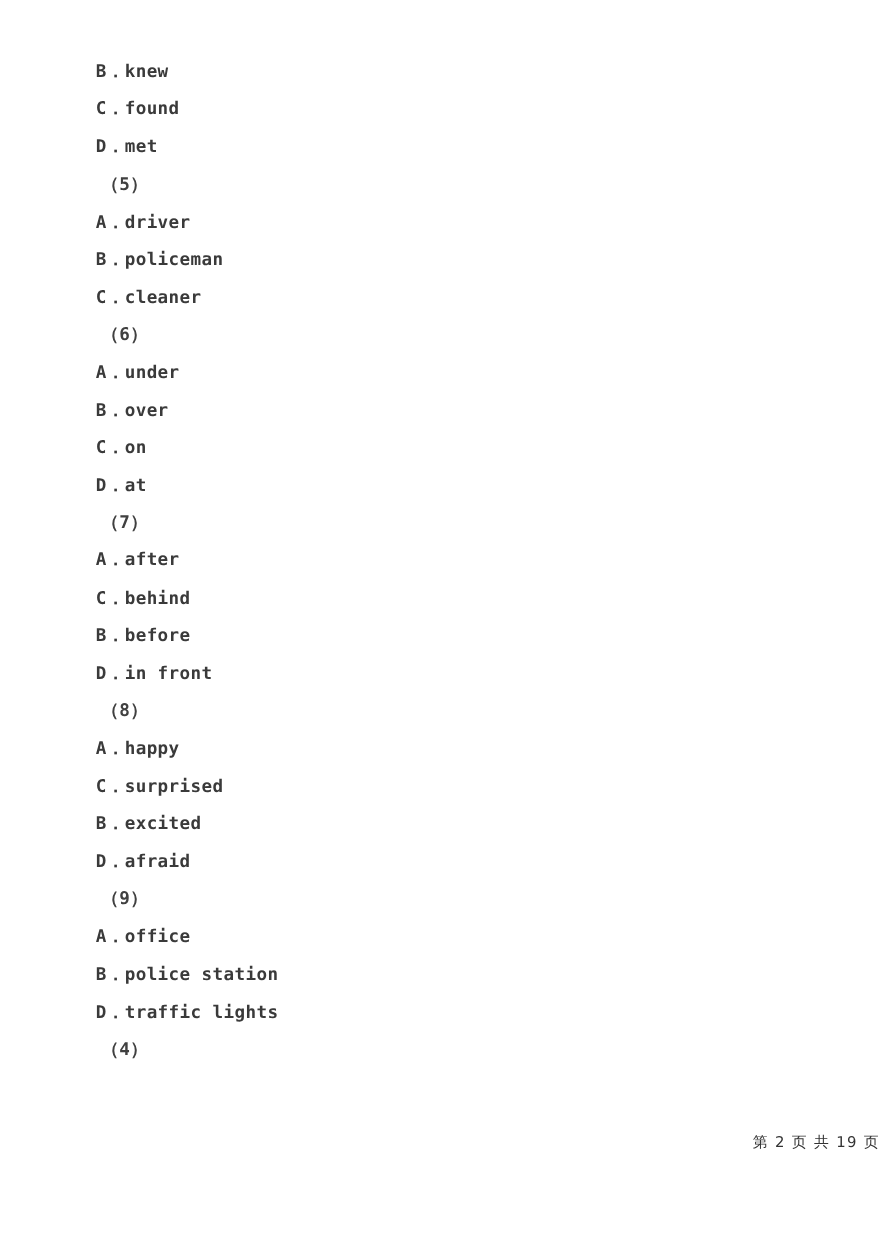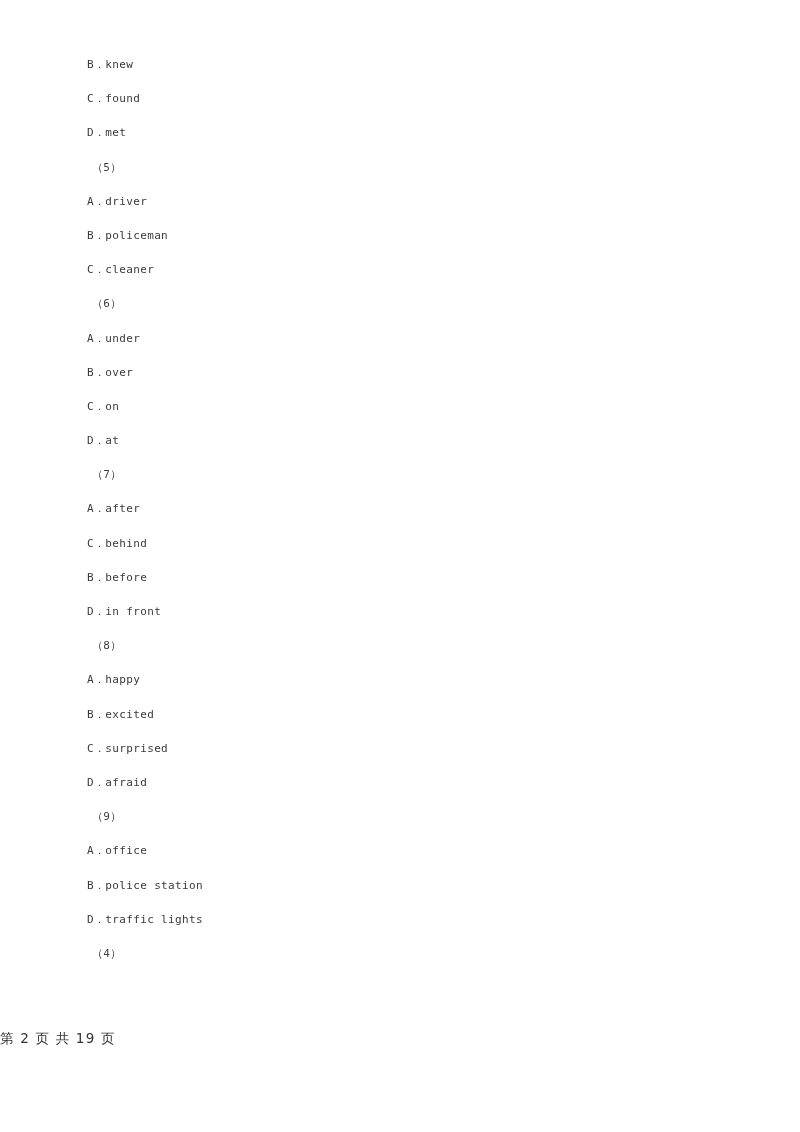--- a/index.html
+++ b/index.html
@@ -28,41 +28,42 @@
   .content {
     position: absolute;
     left: 87px;
     top: 48px;
     width: 640px;
   }
 
   .line {
     height: 34.2px;
     line-height: 34.2px;
-    font-size: 11px;
+    font-size: 16px;
     color: #3a3a3a;
     white-space: pre;
     letter-spacing: 0.35px;
+    font-weight: bold;
   }
 
   .line.option {
     padding-left: 0px;
   }
 
   .line.qnum {
     padding-left: 5px;
     color: #404040;
   }
 
   .footer {
     position: absolute;
     left: 0;
     top: 1030px;
     width: 800px;
-    text-align: left;
+    text-align: right;
     font-size: 13.5px;
     color: #333333;
     font-family: "DejaVu Sans", "Liberation Sans", sans-serif;
     letter-spacing: 1.2px;
     white-space: pre;
   }
 </style>
 </head>
 <body>
 
@@ -81,22 +82,22 @@
       <div class="line option">B．over</div>
       <div class="line option">C．on</div>
       <div class="line option">D．at</div>
       <div class="line qnum">（7）</div>
       <div class="line option">A．after</div>
       <div class="line option">C．behind</div>
       <div class="line option">B．before</div>
       <div class="line option">D．in front</div>
       <div class="line qnum">（8）</div>
       <div class="line option">A．happy</div>
+      <div class="line option">C．surprised</div>
       <div class="line option">B．excited</div>
-      <div class="line option">C．surprised</div>
       <div class="line option">D．afraid</div>
       <div class="line qnum">（9）</div>
       <div class="line option">A．office</div>
       <div class="line option">B．police station</div>
       <div class="line option">D．traffic lights</div>
       <div class="line qnum">（4）</div>
     </div>
 
   <div class="footer">第 2 页 共 19 页</div>
 

